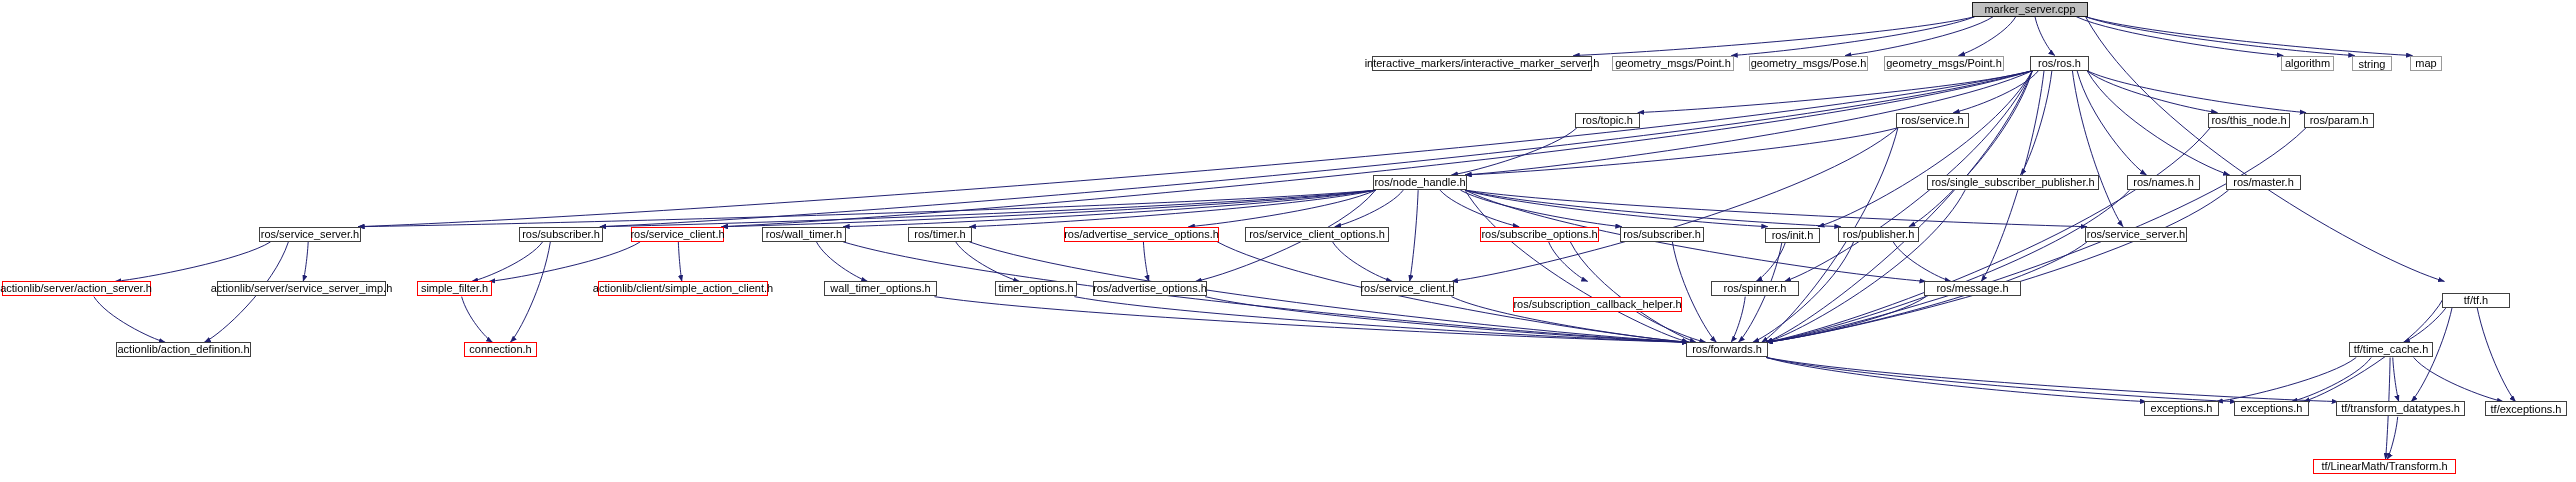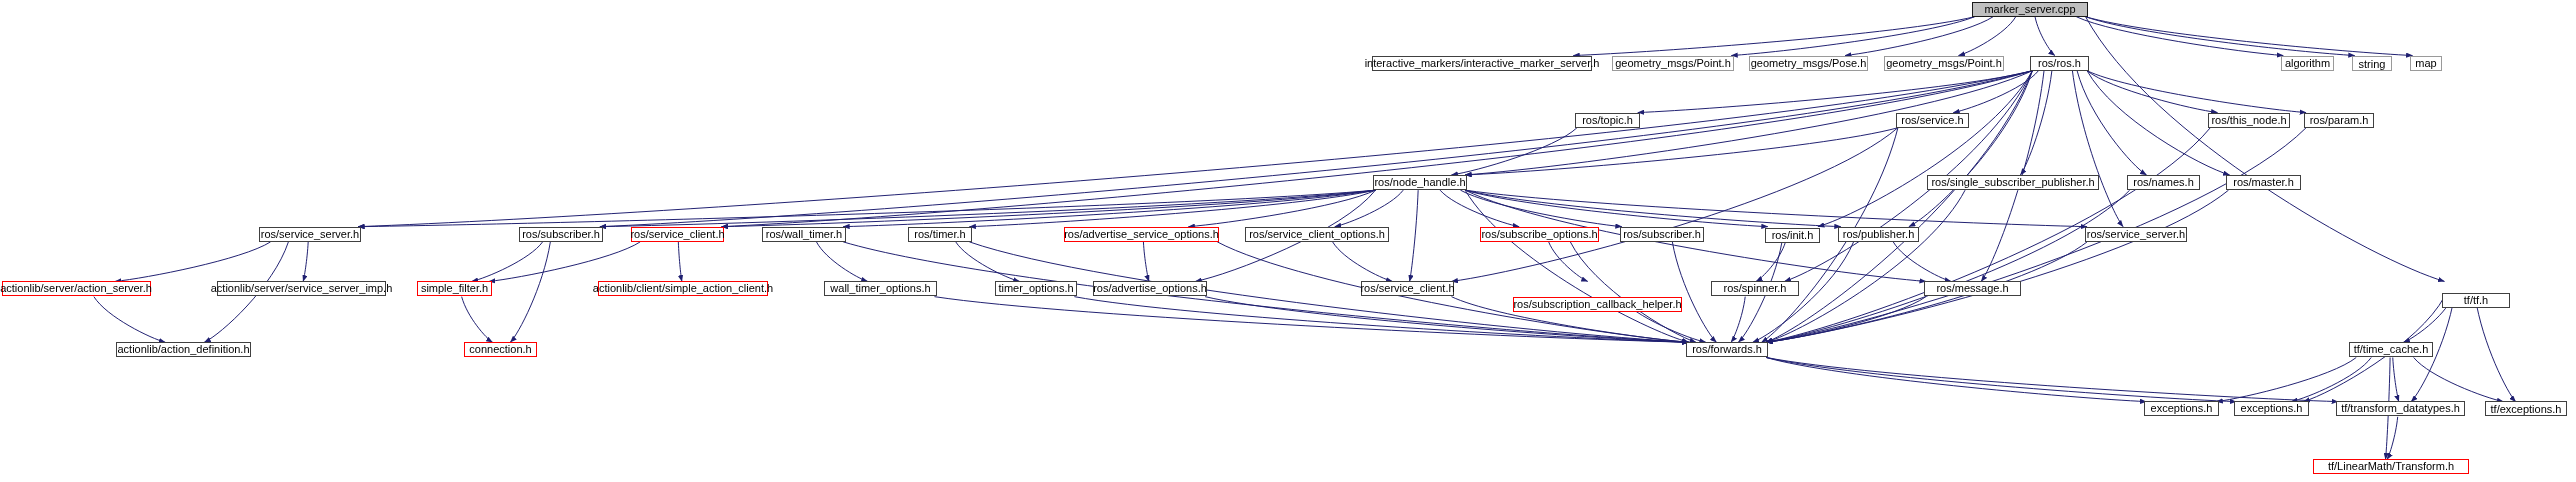--- a/index.html
+++ b/index.html
@@ -274,18 +274,18 @@
       </div>
       <div class="node" style="left: 2234px; top: 401px; width: 75px;">
         <span class="lbl">exceptions.h</span>
       </div>
       <div class="node" style="left: 2336px; top: 401px; width: 129px;">
         <span class="lbl">tf/transform_datatypes.h</span>
       </div>
       <div class="node" style="left: 2485px; top: 401px; width: 82px; align-items: flex-end;">
         <span class="lbl">tf/exceptions.h</span>
       </div>
-      <div class="node red" style="left: 2313px; top: 459px; width: 156px;">
+      <div class="node red" style="left: 2313px; top: 459px; width: 143px;">
         <span class="lbl">tf/LinearMath/Transform.h</span>
       </div>
     </div>
 </div>
 
 
 </body></html>

